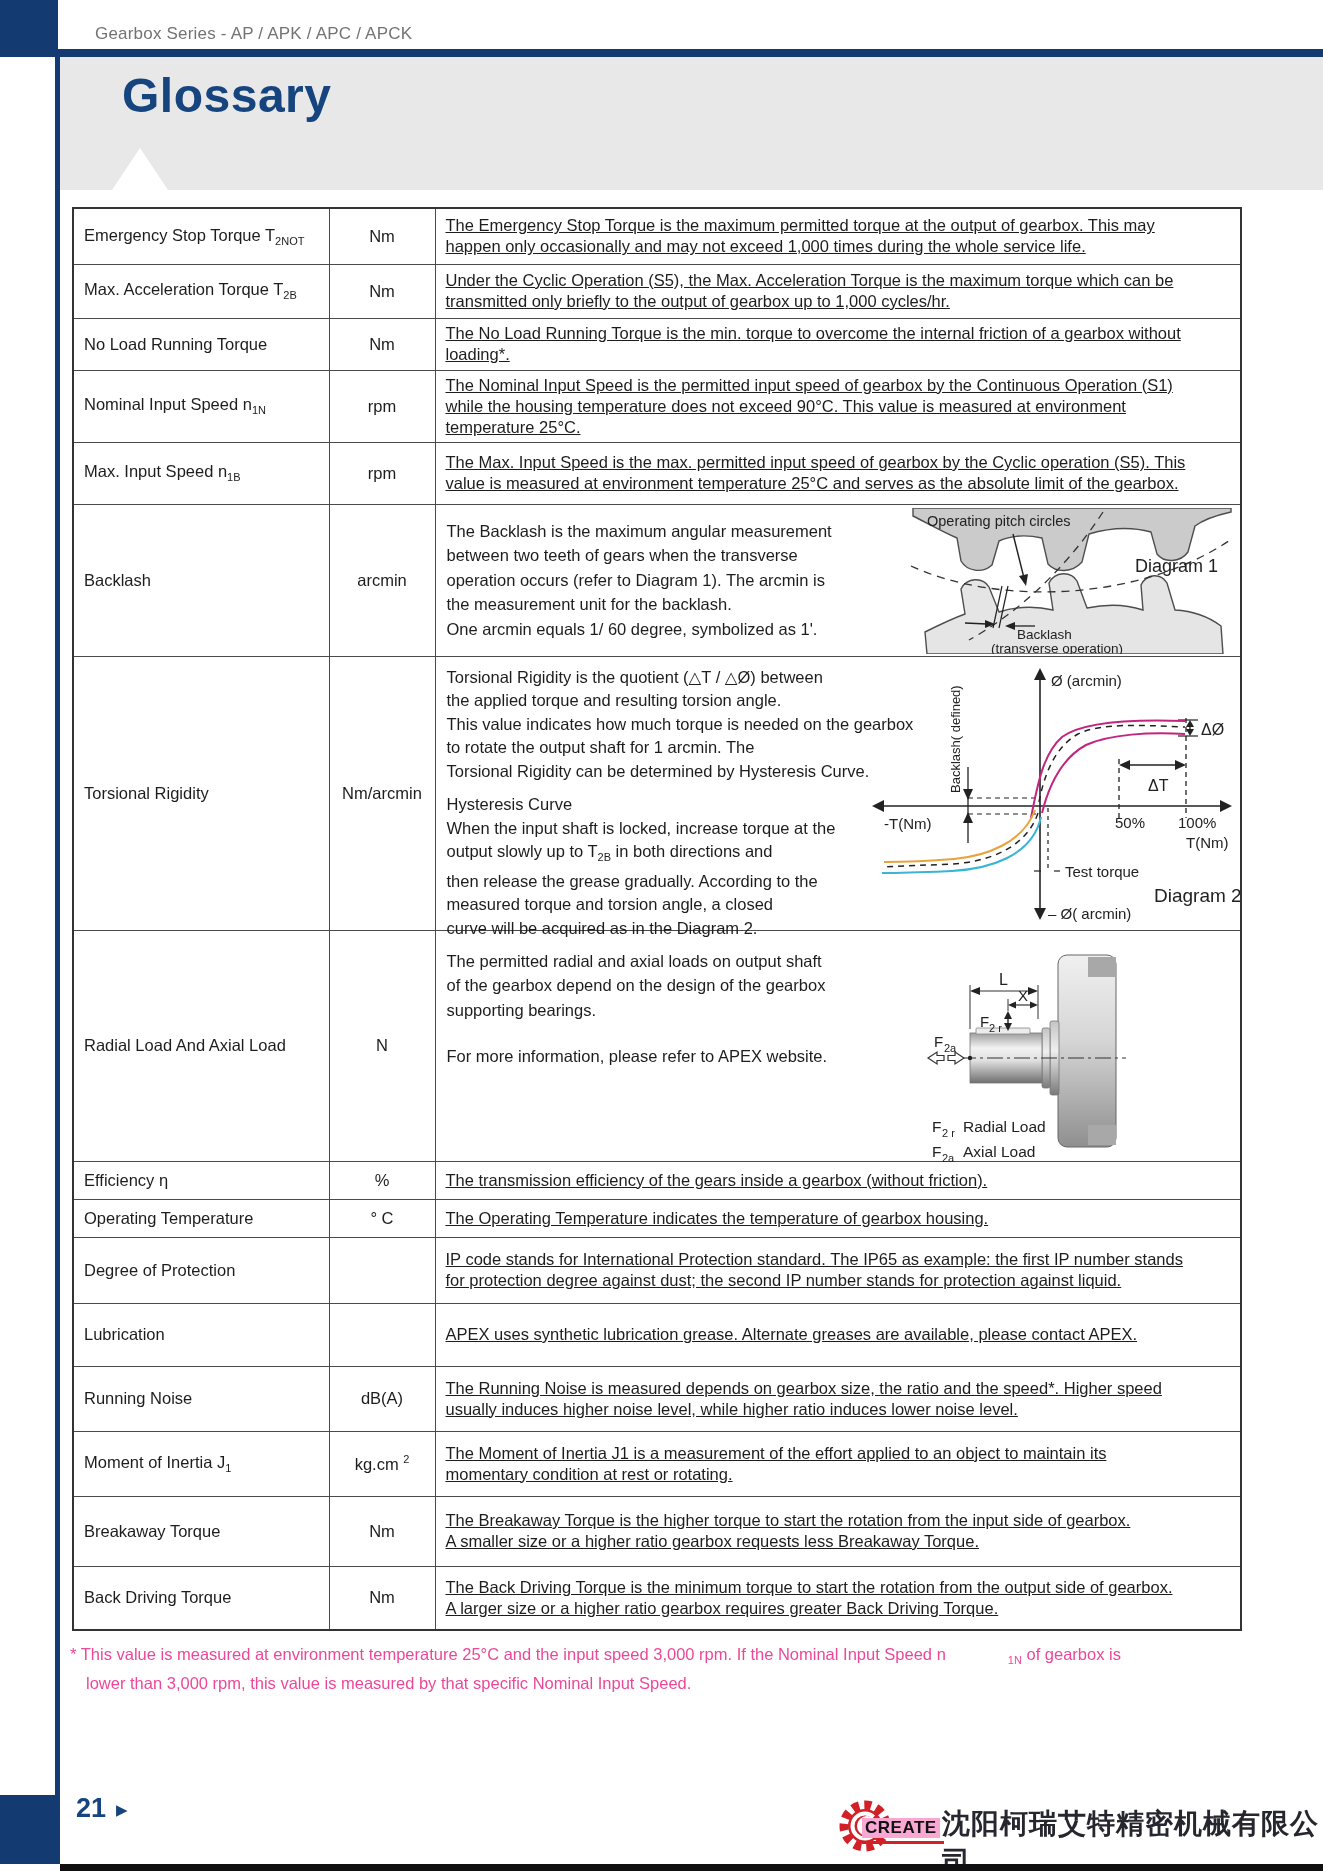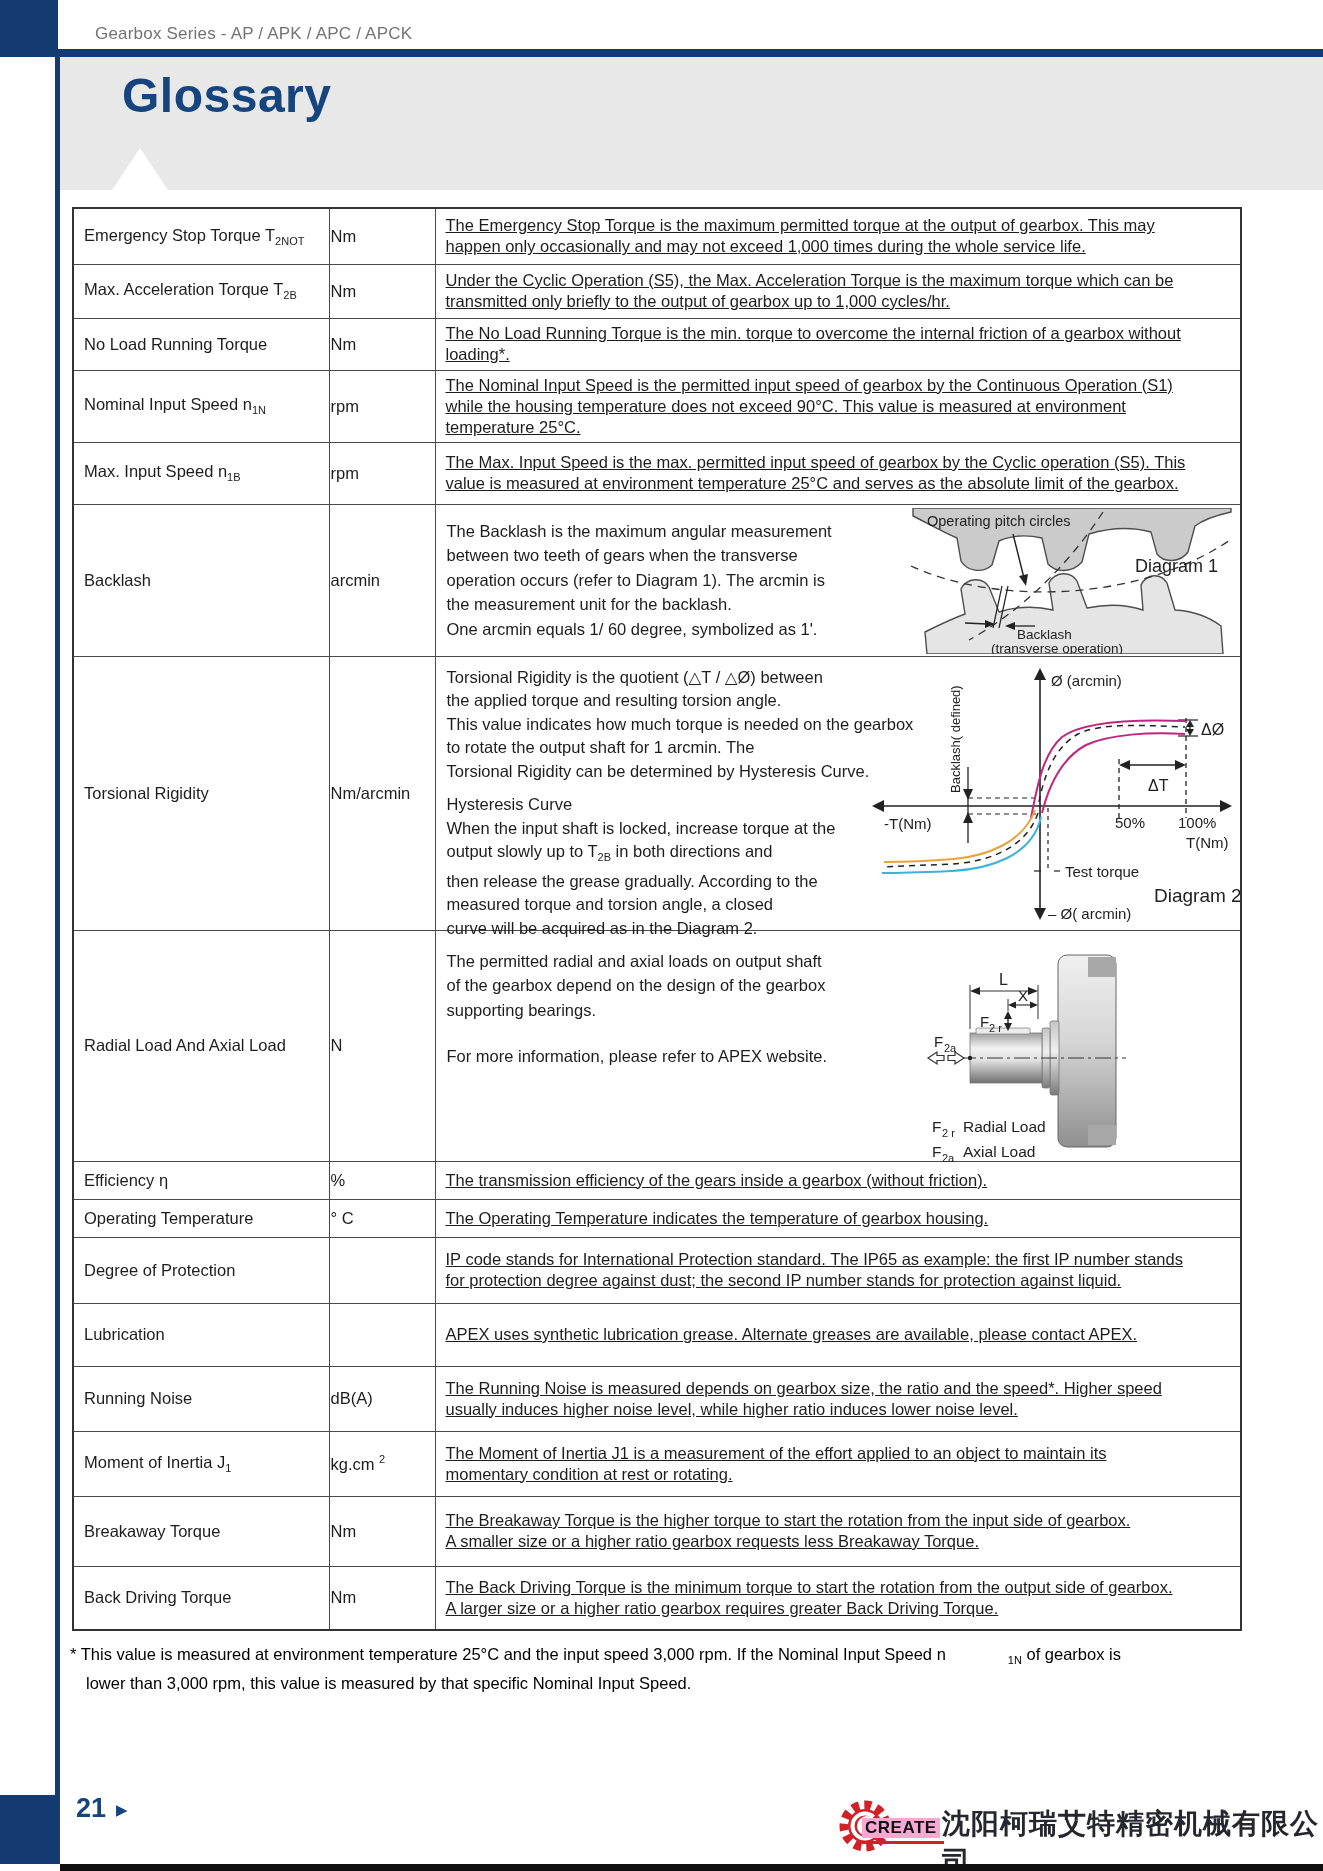--- a/index.html
+++ b/index.html
@@ -14,42 +14,42 @@
   .gray-band { position:absolute; left:60px; top:57px; width:1263px; height:133px; background:#e8e8e8; }
   .glossary-title { position:absolute; left:122px; top:68px; font-size:48px; font-weight:bold; color:#15447f; letter-spacing:.5px; }
   .notch { position:absolute; left:112px; top:148px; width:0; height:0;
            border-left:28px solid transparent; border-right:28px solid transparent; border-bottom:42px solid #ffffff; }
 
   
   table.glossary { position:absolute; left:72px; top:207px; width:1168px; border-collapse:collapse; table-layout:fixed;border-radius:31px; }
   table.glossary { border:2.5px solid #333; }
   table.glossary td { border:1.5px solid #4a4a4a; font-size:16.5px; color:#1d1d1d; }
   td.term { padding-left:10px; vertical-align:middle; }
-  td.unit { vertical-align:middle; }
+  td.unit { text-align:center; vertical-align:middle; }
   td.desc { padding:4px 8px 4px 10px; vertical-align:middle; line-height:21px;text-decoration:underline; }
   sub { font-size:11px; }
   sup { font-size:11px; }
   .r0{height:56px}.r1{height:54px}.r2{height:52px}.r3{height:64px}.r4{height:62px}
   .r5{height:152px}.r6{height:274px}.r7{height:231px}
   .r8{height:38px}.r9{height:38px}.r10{height:66px}.r11{height:63px}
   .r12{height:65px}.r13{height:65px}.r14{height:70px}.r15{height:64px}
 
   td.diagcell { padding:0; vertical-align:top; }
   .cellwrap { position:relative; width:100%; height:100%; }
   .txtblock { position:absolute; left:11px; }
   .txtblock div { line-height:24.5px; white-space:nowrap; }
   .tors .txtblock div { line-height:23.5px; }
   .gap22 { height:22px; }
   .diag1 { position:absolute; right:3px; top:3px; }
   .diag2 { position:absolute; right:0px; top:4px; }
   .diag3 { position:absolute; right:4px; top:4px; }
   svg text { fill:#222; font-family:"Liberation Sans", sans-serif; }
 
   
-  .footnote { position:absolute; left:70px; top:1645px; width:1190px; font-size:16.5px; color:#000000; }
+  .footnote { position:absolute; left:70px; top:1645px; width:1190px; font-size:16.5px; color:#ec4899; }
   .footnote .l2 { margin-top:8px; margin-left:16px; }
   .fn-gap { display:inline-block; width:62px; }
 
   
   .foot-sq { position:absolute; left:0; top:1795px; width:60px; height:69px; background:#143a72; }
   .page-num { position:absolute; left:76px; top:1793px; font-size:27px; font-weight:bold; color:#15447f; }
   .page-arrow { position:absolute; left:116px; top:1801px; font-size:15px; color:#15447f; }
   .black-bar { position:absolute; left:60px; top:1864px; width:1263px; height:7px; background:#101010; }
   .logo { position:absolute; left:836px; top:1796px; width:487px; height:64px; }
   .logo-create { position:absolute; left:26px; top:22px; font-size:17px; font-weight:800; letter-spacing:.5px;

